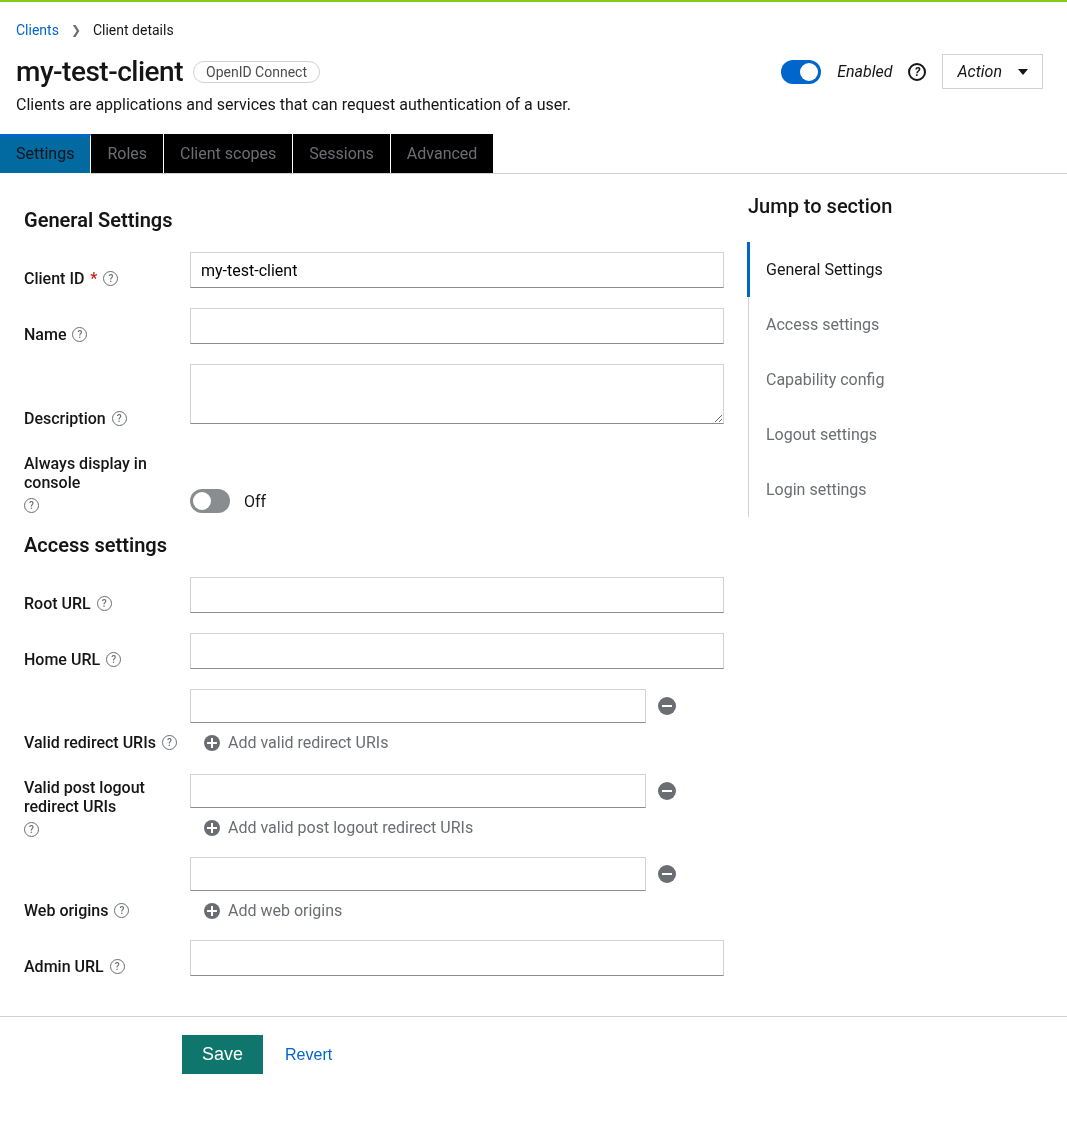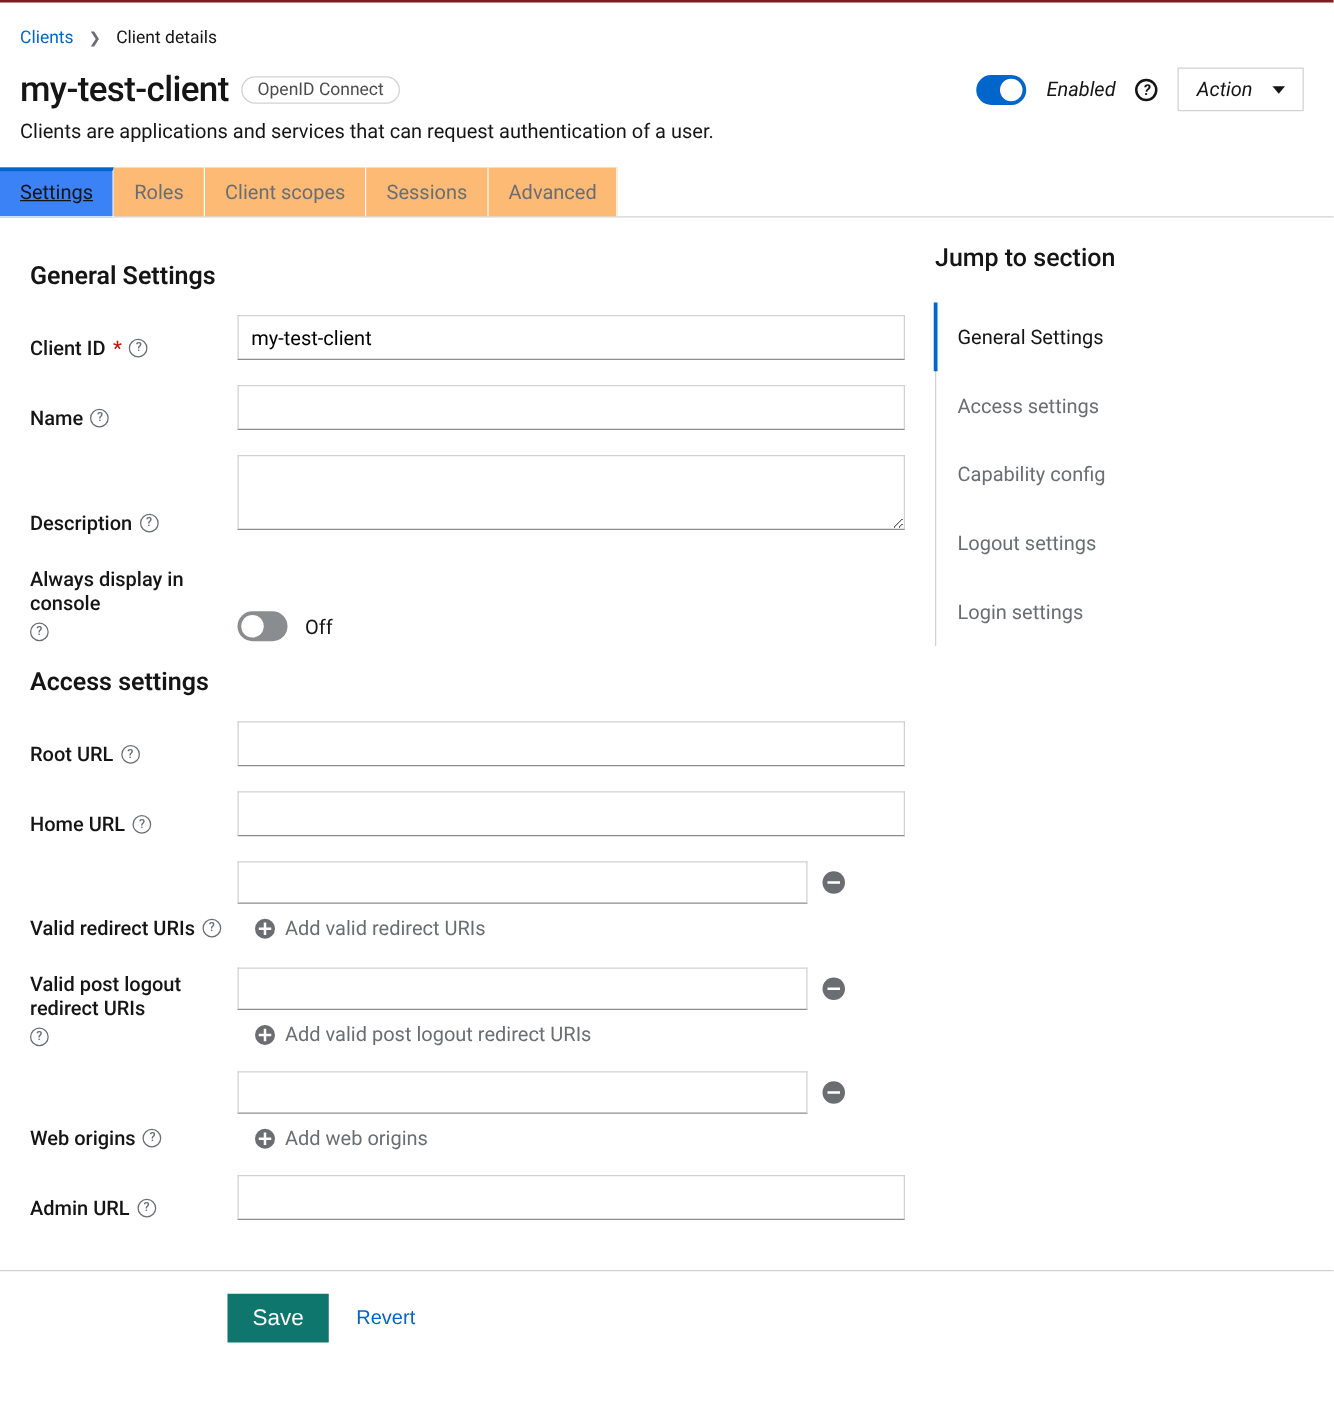--- a/index.html
+++ b/index.html
@@ -1,37 +1,37 @@
 <!DOCTYPE html>
 <html><head>
 <meta charset="utf-8">
 <style>
 * { box-sizing: border-box; margin: 0; padding: 0; }
 body { font-family: -apple-system, BlinkMacSystemFont, "Segoe UI", Roboto, Helvetica, Arial, sans-serif; color: #151515; font-size: 16px; background: #fff; }
-.page { width: 1067px; border-top: 2px solid #7f1d1d; }
+.page { width: 1067px; border-top: 2px solid #84cc16; }
 .header-area { padding: 20px 24px 0 16px; }
 .breadcrumb { display: flex; align-items: center; gap: 12px; font-size: 14px; margin-bottom: 16px; }
 .breadcrumb .link { color: #0066cc; cursor: pointer; }
 .breadcrumb .sep { color: #6a6e73; font-size: 12px; }
 .breadcrumb .current { color: #151515; }
 .title-row { display: flex; align-items: center; justify-content: space-between; }
 .title-left { display: flex; align-items: center; gap: 10px; }
 .page-title { font-size: 28px; font-weight: 500; letter-spacing: -0.5px; }
 .badge { border: 1px solid #d2d2d2; border-radius: 16px; padding: 2px 12px; font-size: 14px; color: #4d4d4d; }
 .title-right { display: flex; align-items: center; gap: 16px; font-style: italic; }
 .switch-enabled { width: 40px; height: 24px; background: #0066cc; border-radius: 12px; position: relative; cursor: pointer; }
 .switch-enabled::after { content: ""; position: absolute; right: 3px; top: 3px; width: 18px; height: 18px; background: #fff; border-radius: 50%; }
 .enabled-label { font-size: 16px; }
 .help-circle { width: 18px; height: 18px; border: 2px solid #151515; border-radius: 50%; display: flex; align-items: center; justify-content: center; font-size: 12px; font-weight: bold; cursor: pointer; }
 .action-dropdown { border: 1px solid #d2d2d2; padding: 7px 14px; display: flex; align-items: center; gap: 16px; cursor: pointer; font-size: 16px; }
 .caret-down { width: 0; height: 0; border-left: 5px solid transparent; border-right: 5px solid transparent; border-top: 6px solid #151515; }
 .subtitle { font-size: 16px; color: #151515; margin-top: 6px; margin-bottom: 20px; }
 .tabs { display: flex; border-bottom: 1px solid #d2d2d2; padding-left:0; }
-.tab { padding: 10px 16px; background: #fdba74; color: #6a6e73; font-size: 16px; cursor: pointer; border-right: 1px solid #fff; }
-.tab.active { background: #3b82f6; color: #151515; border-top: 3px solid #0066cc; padding-top: 7px; border-bottom: 1px solid #fff; margin-bottom: -1px; text-decoration: underline; }
+.tab { padding: 10px 16px; background: #000000; color: #6a6e73; font-size: 16px; cursor: pointer; border-right: 1px solid #fff; }
+.tab.active { background: #0369a1; color: #151515; border-top: 3px solid #0066cc; padding-top: 7px; border-bottom: 1px solid #fff; margin-bottom: -1px; }
 .content { display: flex; padding: 20px 24px 20px 24px; }
 .form-col { flex: 1; max-width: 700px; }
 .jump-col { width: 300px; padding-left: 24px; }
 .section-title { font-size: 20px; font-weight: 600; margin: 14px 0 20px 0; }
 .form-row { display: flex; align-items: flex-end; margin-bottom: 20px; }
 .form-label { width: 166px; font-size: 16px; font-weight: 500; padding-top: 6px; display: flex; align-items: center; gap: 6px; flex-wrap: wrap; }
 .req { color: #c9190b; }
 .help-small { width: 15px; height: 15px; border: 1px solid #6a6e73; border-radius: 50%; display: inline-flex; align-items: center; justify-content: center; font-size: 10px; color: #6a6e73; cursor: pointer; }
 .form-control { flex: 1; }
 .text-input { width: 100%; height: 36px; border: 1px solid #d2d2d2; border-bottom: 1px solid #8a8d90; padding: 0 10px; font-size: 16px; font-family: inherit; }

